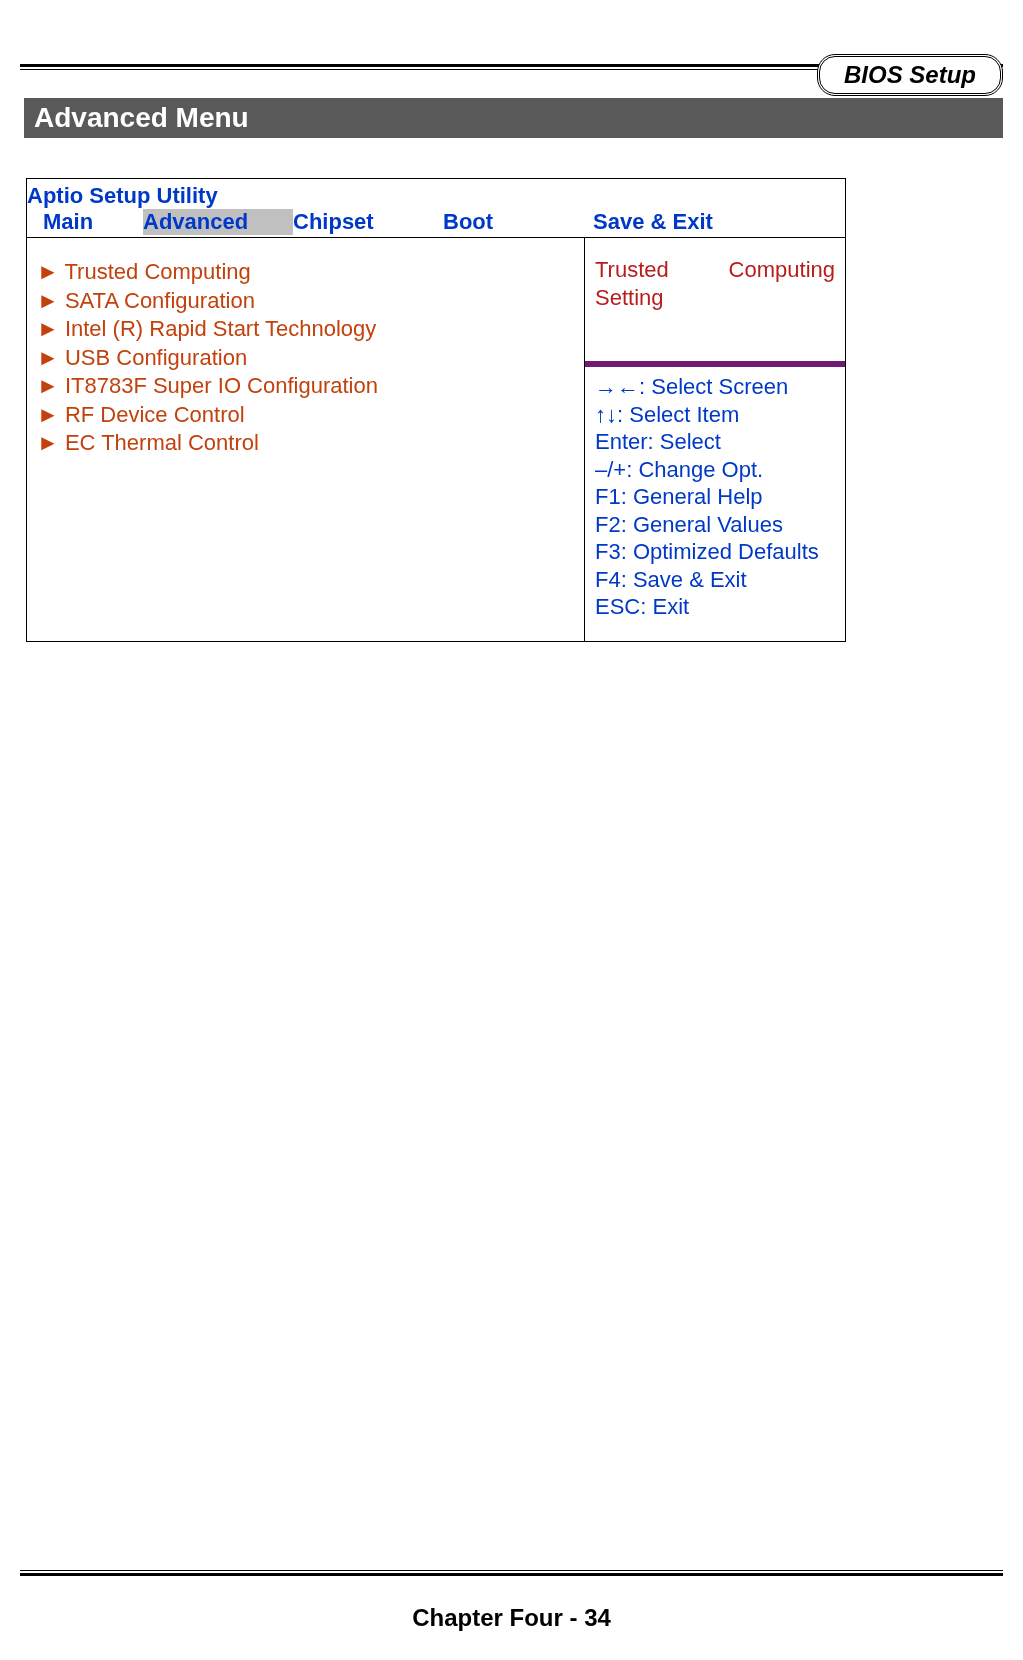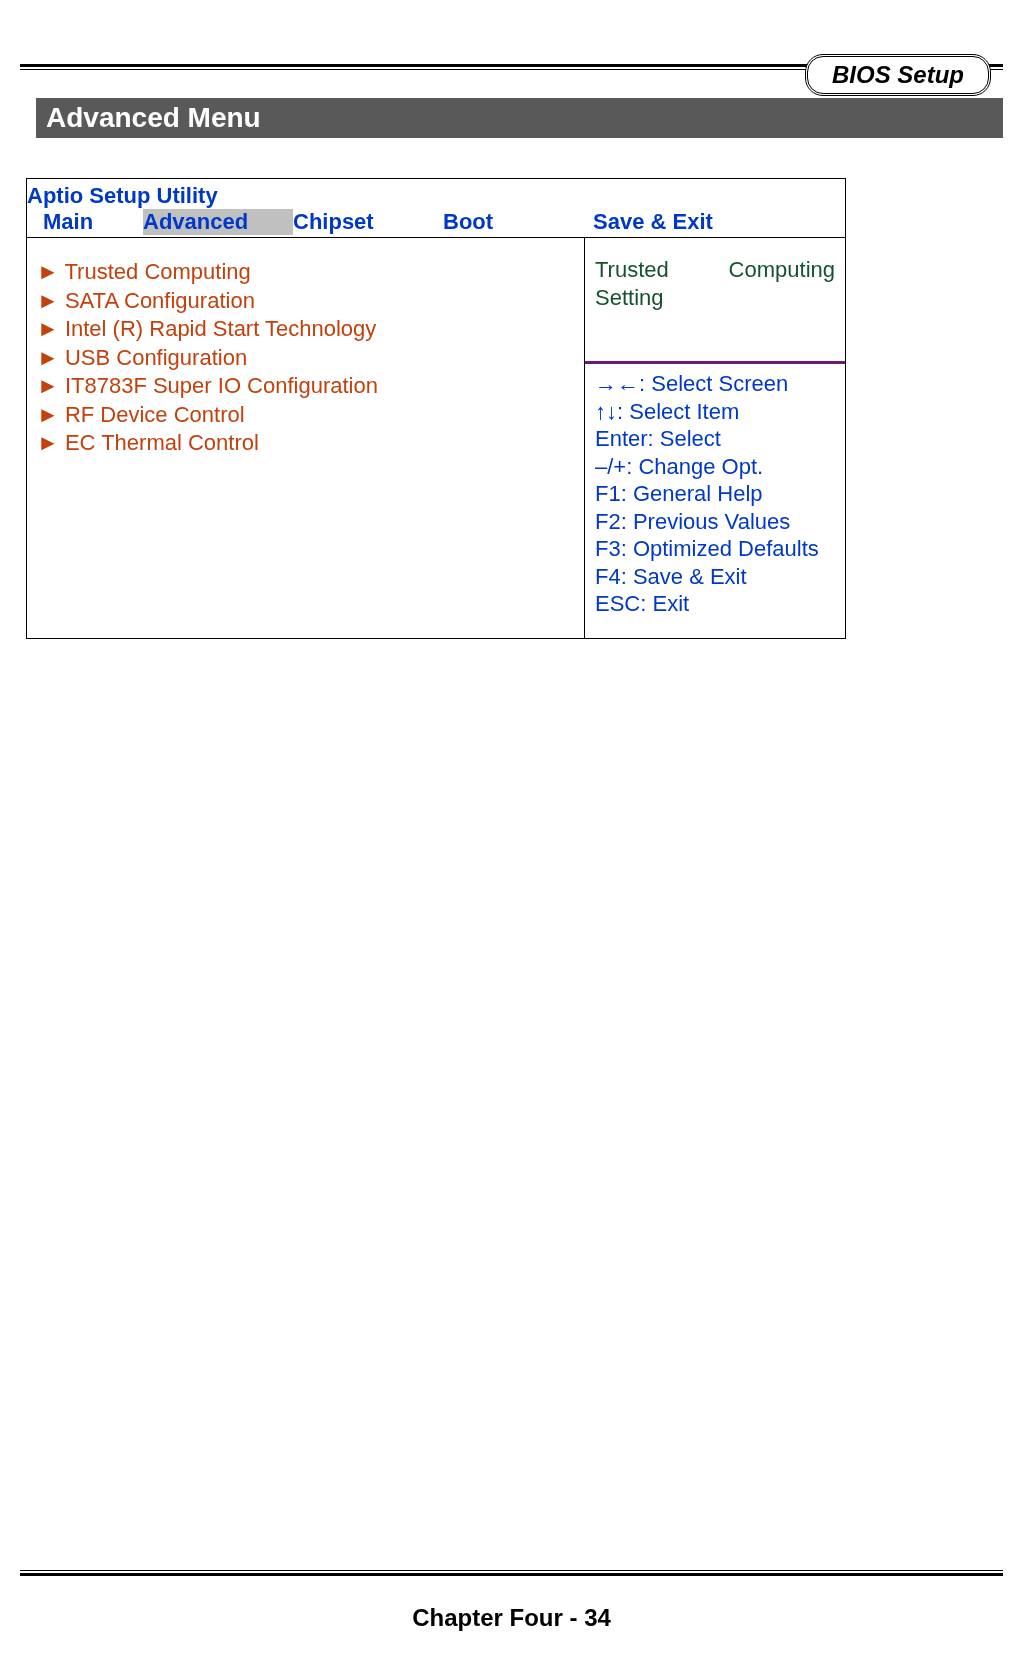--- a/index.html
+++ b/index.html
@@ -14,21 +14,21 @@
       height: 1660px;
       position: relative;
       padding: 20px 20px 0 20px;
     }
     .page-header {
       position: relative;
       margin-bottom: 10px;
     }
     .header-badge {
       position: absolute;
-      right: 12px;
+      right: 0;
       top: -10px;
       border: 3px double #000;
       border-radius: 18px;
       padding: 4px 24px;
       background: #fff;
       font-style: italic;
       font-weight: bold;
       font-size: 24px;
     }
     .header-rule {
@@ -39,21 +39,21 @@
       margin-top: 44px;
       margin-bottom: 28px;
     }
     .section-title {
       background: #595959;
       color: #fff;
       font-weight: bold;
       font-size: 28px;
       padding: 4px 6px 4px 10px;
       margin-bottom: 40px;
-      margin-left: 16px;
+      margin-left: 4px;
     }
     .bios-table {
       border: 1px solid #000;
       width: 820px;
       margin-left: 6px;
       font-size: 22px;
     }
     .bios-top {
       border-bottom: 1px solid #000;
     }
@@ -96,23 +96,23 @@
       cursor: pointer;
       margin-bottom: 1px;
       line-height: 1.25;
     }
     .right-col {
       width: 260px;
       display: flex;
       flex-direction: column;
     }
     .help-box {
-      border-bottom: 3px solid #701a75;
+      border-bottom: 6px solid #701a75;
       padding: 18px 10px 50px 10px;
-      color: #14532d;
+      color: #b91c1c;
       text-align: justify;
       line-height: 1.25;
     }
     .nav-help {
       padding: 6px 10px 20px 10px;
       color: #0039c8;
       line-height: 1.25;
     }
     .footer {
       position: absolute;
@@ -188,21 +188,21 @@
     </div>
 
     <div class="right-col">
       <div class="help-box">Trusted Computing Setting</div>
       <div class="nav-help">
         <div>→←: Select Screen</div>
         <div>↑↓: Select Item</div>
         <div>Enter: Select</div>
         <div>–/+: Change Opt.</div>
         <div>F1: General Help</div>
-        <div>F2: Previous Values</div>
+        <div>F2: General Values</div>
         <div>F3: Optimized Defaults</div>
         <div>F4: Save &amp; Exit</div>
         <div>ESC: Exit</div>
       </div>
     </div>
   </div>
 </div>
 
 <div class="footer">
   <hr class="footer-rule">

